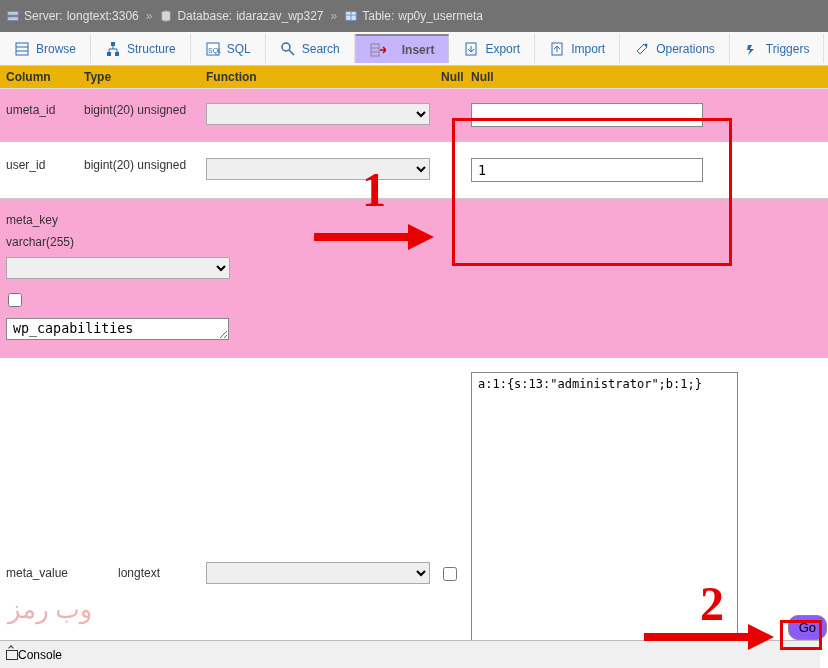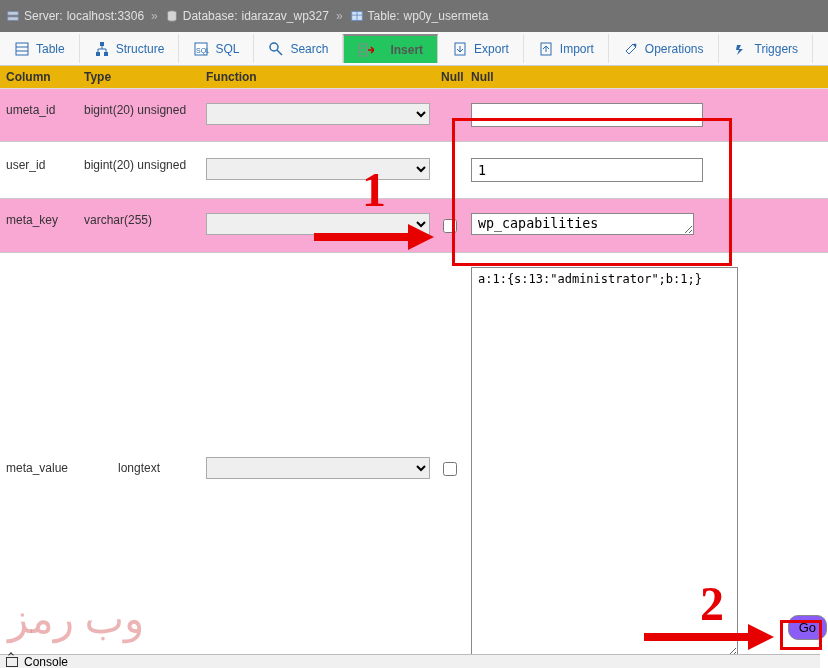--- a/index.html
+++ b/index.html
@@ -3,60 +3,60 @@
   <meta charset="utf-8">
   <style>
     * { box-sizing: border-box; margin: 0; padding: 0; }
     body { font-family: Arial, sans-serif; font-size: 12px; background: #d4d4d4; width: 828px; height: 668px; position: relative; overflow: hidden; }
     .breadcrumb { background: #727272; color: #ddd; padding: 16px 6px; display: flex; align-items: center; gap: 4px; height: 22px; }
     .breadcrumb .bc-icon { width: 14px; height: 14px; display: inline-block; }
     .breadcrumb .sep { color: #bbb; margin: 0 3px; }
     .breadcrumb .bc-text { color: #e0e0e0; }
     .toolbar { background: #f8f8f8; border-bottom: 1px solid #ccc; display: flex; height: 34px; padding: 2px 0; }
     .tab { display: flex; align-items: center; gap: 6px; padding: 0 14px; color: #2b6cb0; cursor: pointer; border-right: 1px solid #e0e0e0; white-space: nowrap; }
-    .tab.active { background: #22c55e; border-top: 2px solid #888; border-left: 1px solid #ccc; border-right: 1px solid #ccc; font-weight: bold; color: #555; gap: 16px; }
+    .tab.active { background: #c4b5fd; border-top: 2px solid #888; border-left: 1px solid #ccc; border-right: 1px solid #ccc; font-weight: bold; color: #555; gap: 16px; }
     .tab .t-icon { width: 16px; height: 16px; display: inline-block; }
     .header-row { background: #eab308; border-bottom: 1px solid #ddd; display: flex; font-weight: bold; color: #333; }
     .header-row div, .data-row > div { padding: 4px 6px; }
     .col-column { width: 78px; }
     .col-type { width: 122px; }
     .col-function { width: 235px; }
     .col-null { width: 30px; text-align: center; }
     .col-value { flex: 1; }
     .rows-wrap { background: #f9a8d4; }
     .data-row { display: flex; align-items: flex-start; border-bottom: 1px solid #cacaca; }
     .data-row.white { background: #fff; }
     .data-row .lbl { color: #333; }
     select.fn { width: 224px; height: 22px; background: #efefef; border: 1px solid #aaa; }
     input[type="text"].val { width: 232px; height: 24px; border: 1px solid #888; padding: 2px 6px; font-family: monospace; background: #fff; }
     textarea.val-area { width: 223px; height: 22px; border: 1px solid #888; padding: 2px 6px; font-family: monospace; background: #fff; resize: both; }
     textarea.big-area { width: 267px; height: 390px; border: 1px solid #888; padding: 4px 6px; font-family: monospace; background: #fff; font-size: 12px; }
     input[type="checkbox"] { width: 14px; height: 14px; margin-top: 6px; }
     .red-box { position: absolute; border: 3px solid #e60000; pointer-events: none; }
     .red-arrow { position: absolute; pointer-events: none; }
     .red-number { position: absolute; font-family: 'Times New Roman', serif; font-weight: bold; font-size: 48px; color: #e60000; pointer-events: none; }
-    .watermark { position: absolute; font-family: 'Times New Roman', serif; font-size: 42px; color: rgba(200,40,40,0.35); pointer-events: none; direction: rtl; }
-    .console-bar { position: absolute; bottom: 0; left: 0; right: 8px; height: 14px; background: #f0f0f0; border-top: 1px solid #bbb; display: flex; align-items: center; padding: 0 6px; gap: 6px; }
+    .watermark { position: absolute; font-family: 'Times New Roman', serif; font-size: 26px; color: rgba(200,40,40,0.35); pointer-events: none; direction: rtl; }
+    .console-bar { position: absolute; bottom: 0; left: 0; right: 8px; height: 28px; background: #f0f0f0; border-top: 1px solid #bbb; display: flex; align-items: center; padding: 0 6px; }
     .go-button { position: absolute; right: 1px; bottom: 28px; padding: 4px 10px; font-size: 13px; background: #8b5cf6; border: 1px solid #888; border-radius: 10px; cursor: pointer; }
     .tv-icon { width: 12px; height: 10px; border: 1px solid #333; display: inline-block; position: relative; }
     .tv-icon:before { content: ""; position: absolute; top:-5px; left:2px; width:3px; height:3px; border-top:1px solid #333; border-right:1px solid #333; transform: rotate(-45deg); }
     svg { display: block; }
   </style>
 </head>
 <body>
 
 <div class="breadcrumb">
   <span class="bc-icon">
     <svg viewBox="0 0 16 16">
         <rect x="2" y="3" width="12" height="4" fill="#c0cde0" stroke="#7a8aa8"></rect>
         <rect x="2" y="9" width="12" height="4" fill="#c0cde0" stroke="#7a8aa8"></rect>
       </svg>
   </span>
   <span class="bc-text">Server:</span>
-  <span class="bc-text">localhost:3306</span>
+  <span class="bc-text">longtext:3306</span>
   <span class="sep">»</span>
   <span class="bc-icon">
     <svg viewBox="0 0 16 16">
         <ellipse cx="8" cy="4" rx="5" ry="2" fill="#d5d5d5" stroke="#888"></ellipse>
         <path d="M3 4 v8 a5 2 0 0 0 10 0 V4" fill="#d5d5d5" stroke="#888"></path>
       </svg>
   </span>
   <span class="bc-text">Database:</span>
   <span class="bc-text">idarazav_wp327</span>
   <span class="sep">»</span>
@@ -73,21 +73,21 @@
 
 <div class="toolbar">
   <div class="tab">
     <span class="t-icon">
         <svg viewBox="0 0 16 16">
           <rect x="2" y="2" width="12" height="12" fill="none" stroke="#2b6cb0"></rect>
           <line x1="2" y1="6" x2="14" y2="6" stroke="#2b6cb0"></line>
           <line x1="2" y1="10" x2="14" y2="10" stroke="#2b6cb0"></line>
         </svg>
       </span>
-    <span>Table</span>
+    <span>Browse</span>
   </div>
   <div class="tab">
     <span class="t-icon">
         <svg viewBox="0 0 16 16">
           <rect x="6" y="1" width="4" height="4" fill="#2b6cb0"></rect>
           <rect x="2" y="11" width="4" height="4" fill="#2b6cb0"></rect>
           <rect x="10" y="11" width="4" height="4" fill="#2b6cb0"></rect>
           <path d="M8 5 v3 M8 8 H4 v3 M8 8 h4 v3" fill="none" stroke="#2b6cb0"></path>
         </svg>
       </span>
@@ -178,21 +178,21 @@
   </div>
 
   <div class="data-row white" style="padding:12px 0;">
     <div class="col-column lbl">user_id</div>
     <div class="col-type lbl">bigint(20) unsigned</div>
     <div class="col-function"><select class="fn"><option></option></select></div>
     <div class="col-null"></div>
     <div class="col-value"><input type="text" class="val" value="1" style=""></div>
   </div>
 
-  <div class="data-row" style="padding:10px 0;">
+  <div class="data-row" style="padding:10px 0;flex-direction:column;">
     <div class="col-column lbl">meta_key</div>
     <div class="col-type lbl">varchar(255)</div>
     <div class="col-function"><select class="fn"><option></option></select></div>
     <div class="col-null"><input type="checkbox" style=""></div>
     <div class="col-value"><textarea class="val-area" style="">wp_capabilities</textarea></div>
   </div>
 
   <div class="data-row white" style="padding-top:10px; align-items:center; min-height:420px;">
     <div class="col-column lbl">meta_value</div>
     <div class="col-type lbl" style="text-align:center;">longtext</div>

